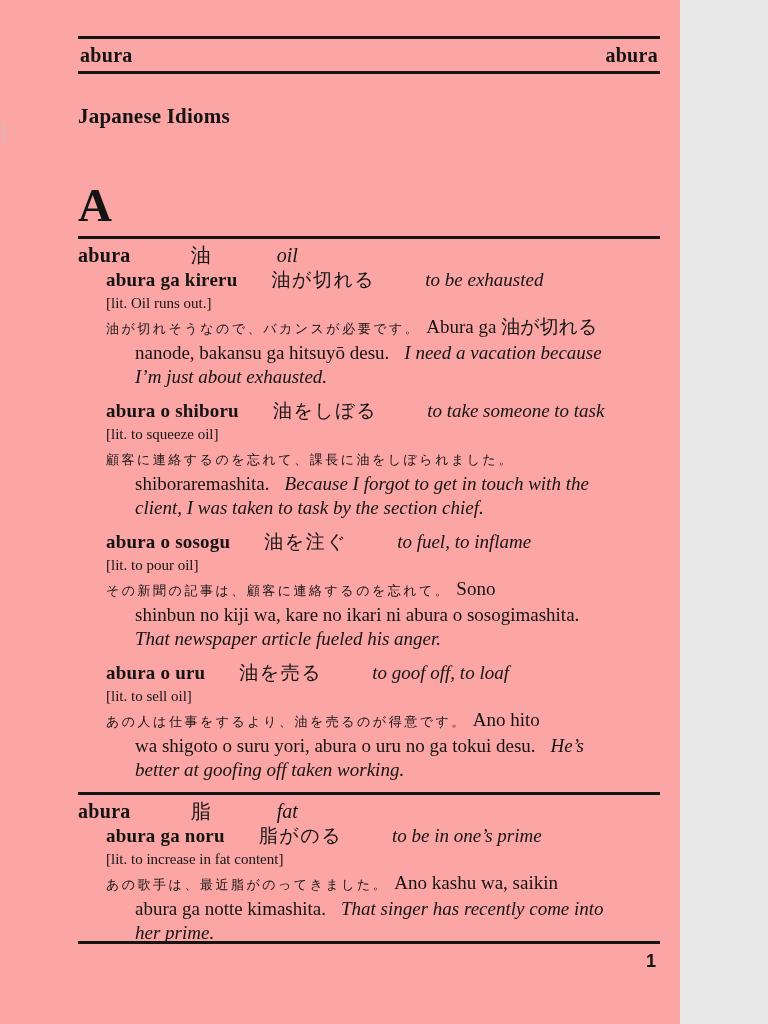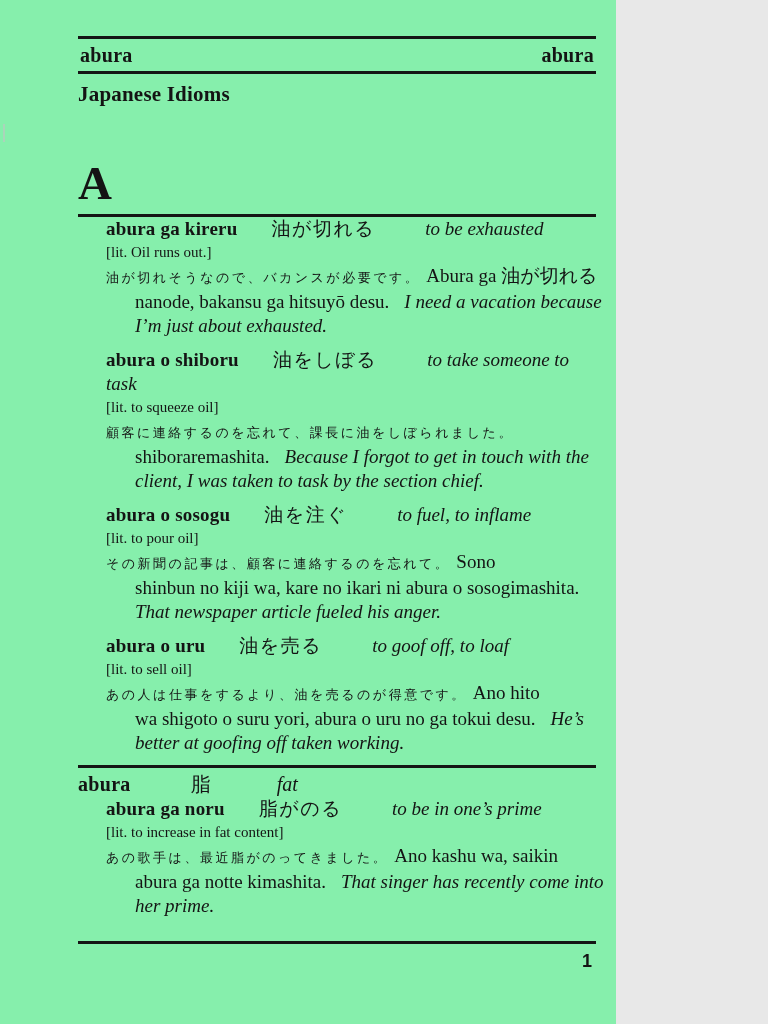--- a/index.html
+++ b/index.html
@@ -1,37 +1,37 @@
 <!DOCTYPE html>
 <html lang="en"><head>
 <meta charset="utf-8">
 <style>
   html,body { margin:0; padding:0; background:#e8e8e8; }
   .page {
     position: relative;
-    width: 616px; height: 1024px;
-    background: #86efac;
+    width: 680px; height: 1024px;
+    background: #fca5a5;
     color: #141414;
     font-family: "Liberation Serif", serif;
     overflow: hidden;
     box-sizing: border-box;
   }
   .content { position:absolute; left:78px; right:20px; top:0; }
 
   
   .runhead {
     margin-top: 36px;
     border-top: 3px solid #151515;
     border-bottom: 3px solid #151515;
     padding: 5px 2px 4px 2px;
     display: flex; justify-content: space-between;
     font-weight: bold; font-size: 20px; letter-spacing: .3px;
   }
 
-  .book-title { margin-top: 8px; font-weight: bold; font-size: 21px; letter-spacing:.2px; }
+  .book-title { margin-top: 30px; font-weight: bold; font-size: 21px; letter-spacing:.2px; }
 
   .section-letter { margin-top: 54px; font-weight: bold; font-size: 47px; line-height: 44px; }
 
   .entry { margin-top: 9px; }
   .rule { height: 3px; background:#151515; }
 
   .headword-line { font-size: 20px; line-height: 25px; margin-top: 4px; }
   .hw { font-weight: bold; letter-spacing:.3px; }
   .hw-kanji { margin-left: 60px; font-size: 20px; }
   .hw-meaning { margin-left: 66px; font-style: italic; }
@@ -77,20 +77,23 @@
       <span>abura</span>
       <span>abura</span>
     </div>
 
     <div class="book-title">Japanese Idioms</div>
 
     <div class="section-letter">A</div>
 
     <section class="entry">
       <div class="rule"></div>
+      <div class="headword-line">
+        <span class="hw">abura</span><span class="hw-kanji" lang="ja">油</span><span class="hw-meaning">oil</span>
+      </div>
 
       <div class="subentry">
         <div class="idiom-line">
           <span class="idiom">abura ga kireru</span><span class="id-jp" lang="ja">油が切れる</span><span class="id-meaning">to be exhausted</span>
         </div>
         <div class="literal">[lit. Oil runs out.]</div>
         <div class="example">
           <div class="x-line first"><span class="seg-jp" lang="ja">油が切れそうなので、バカンスが必要です。</span><span class="seg-rom">Abura ga 油が切れる</span></div>
           <div class="x-line cont"><span class="seg-rom">nanode, bakansu ga hitsuyō desu.</span><span class="seg-en">I need a vacation because</span></div>
           <div class="x-line cont"><span class="seg-en">I’m just about exhausted.</span></div>

